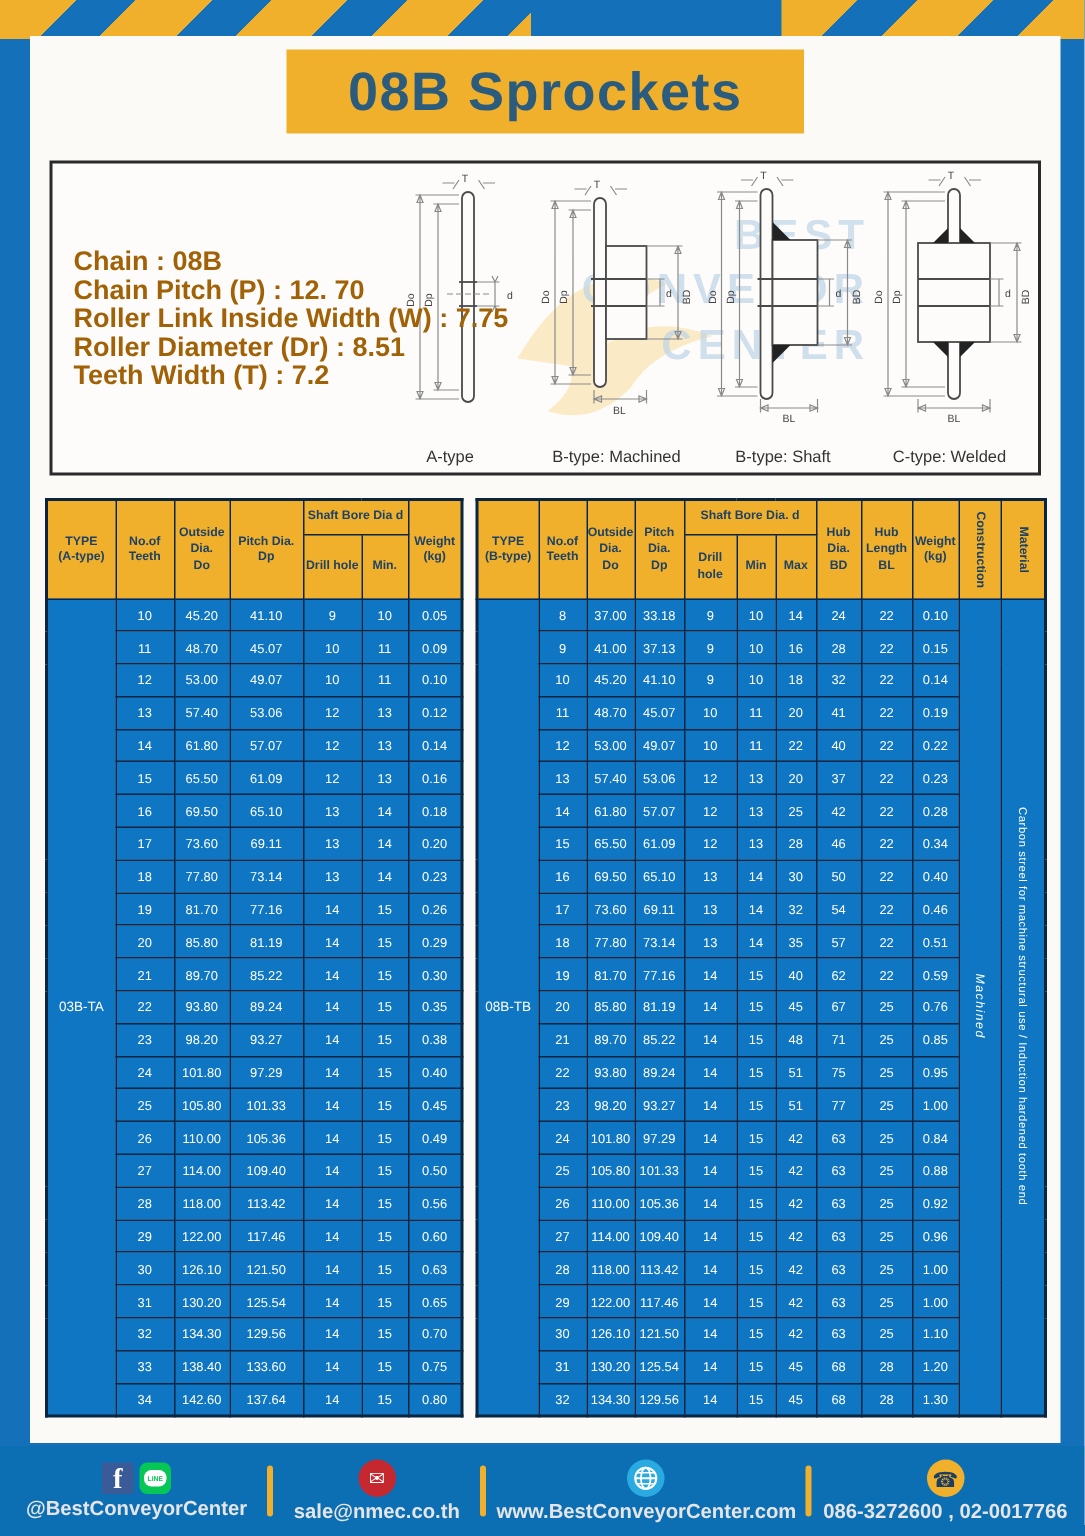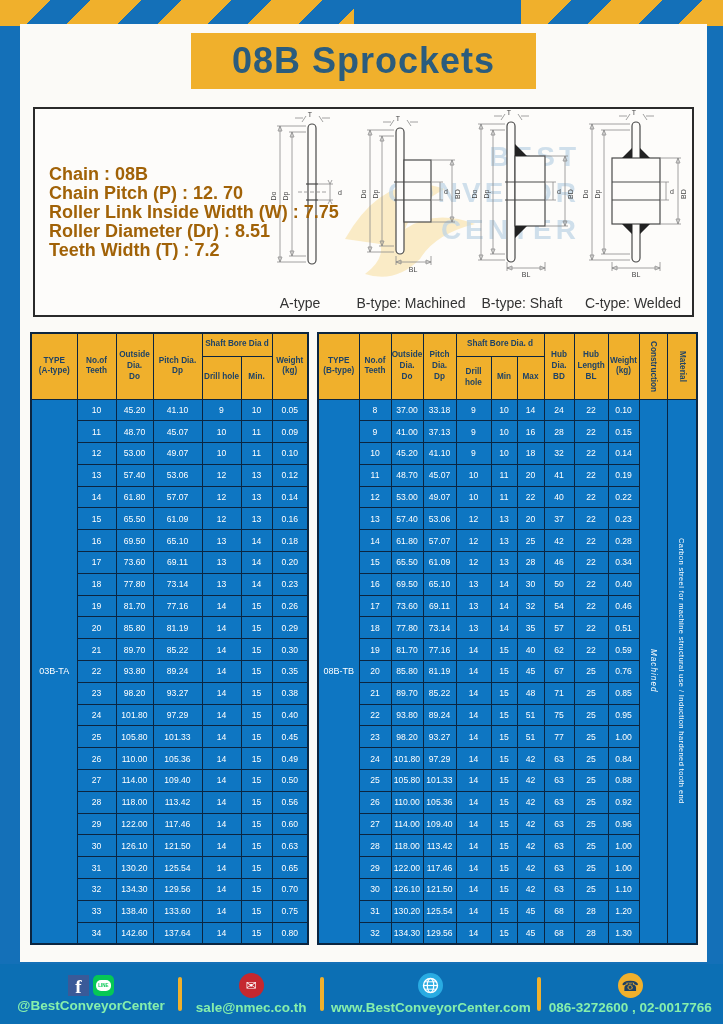--- a/index.html
+++ b/index.html
@@ -23,21 +23,21 @@
   .diagram-box{position:absolute;left:13px;right:13px;top:83px;height:206px;
     border:2px solid #2a2a2a;background:#FDFCFA;overflow:hidden;}
   .specs{position:absolute;left:14px;top:56px;z-index:2;color:#a16207;font-weight:bold;
     font-size:18px;line-height:19px;white-space:pre-line;}
   .watermark{position:absolute;left:305px;top:30px;width:240px;z-index:0;text-align:right;
     color:#BCD4E6;font-weight:bold;font-size:28px;letter-spacing:4px;line-height:1.3;opacity:.7;}
   .bird{position:absolute;left:290px;top:40px;z-index:0;opacity:.55;}
   .diagrams{position:absolute;left:210px;right:4px;top:6px;bottom:4px;z-index:1;
     display:flex;justify-content:space-between;align-items:flex-end;}
   .diag{display:flex;flex-direction:column;align-items:center;width:110px;}
-  .diag .lbl{font-size:14px;color:#333;margin-top:17px;white-space:nowrap;}
+  .diag .lbl{font-size:11px;color:#333;margin-top:17px;white-space:nowrap;}
   .dim{stroke:#8a8a8a;stroke-width:0.8;fill:none;}
   .part{stroke:#4a4a4a;stroke-width:1.2;fill:#FDFCFA;}
   .weld{fill:#222;}
   .dimtxt{font-size:7px;fill:#444;}
   
   .tbl{position:absolute;border-collapse:collapse;table-layout:fixed;z-index:1;}
   .tbl-a{left:10px;top:308px;width:279px;}
   .tbl-b{left:297px;top:308px;width:381px;}
   .tbl,.tbl th,.tbl td{border:1.6px solid #0B2540;}
   .tbl{border-width:2.5px;}
@@ -50,21 +50,21 @@
     vertical-align:middle;padding:0;}
   .type-cell{font-size:9px !important;}
   .v-head{writing-mode:vertical-rl;padding:2px 0 !important;}
   .construction-cell{writing-mode:vertical-rl;font-style:italic;font-size:8.2px !important;letter-spacing:1px;}
   .material-cell{writing-mode:vertical-rl;font-size:7.5px !important;letter-spacing:.4px;}
   
   .footer{position:absolute;left:0;right:0;bottom:0;height:60px;background:#0C6FB4;
     display:flex;align-items:center;padding:0 4px;z-index:3;}
   .fgroup{display:flex;flex-direction:column;align-items:center;justify-content:center;gap:2px;}
   .fg1{width:24.5%;}.fg2{width:19.5%;}.fg3{width:30%;}.fg4{width:25%;}
-  .ftext{color:#86efac;font-weight:bold;font-size:13.5px;white-space:nowrap;}
+  .ftext{color:#e5e5e5;font-weight:bold;font-size:13.5px;white-space:nowrap;}
   .fdiv{width:4px;height:34px;background:#F0B02C;border-radius:2px;}
   .socialrow{display:flex;gap:4px;align-items:center;}
   .fb{width:21px;height:21px;background:#3A5A98;color:#fff;font-weight:bold;
     font-family:"Liberation Serif",serif;font-size:19px;display:flex;align-items:flex-end;
     justify-content:center;line-height:0.95;overflow:hidden;}
   .line-ic{width:21px;height:21px;background:#06C755;border-radius:5px;
     display:flex;align-items:center;justify-content:center;}
   .line-bub{width:15px;height:11px;background:#fff;border-radius:5px;color:#06C755;
     font-size:4.5px;font-weight:bold;display:flex;align-items:center;justify-content:center;}
   .circ{width:25px;height:25px;border-radius:50%;display:flex;align-items:center;justify-content:center;}

